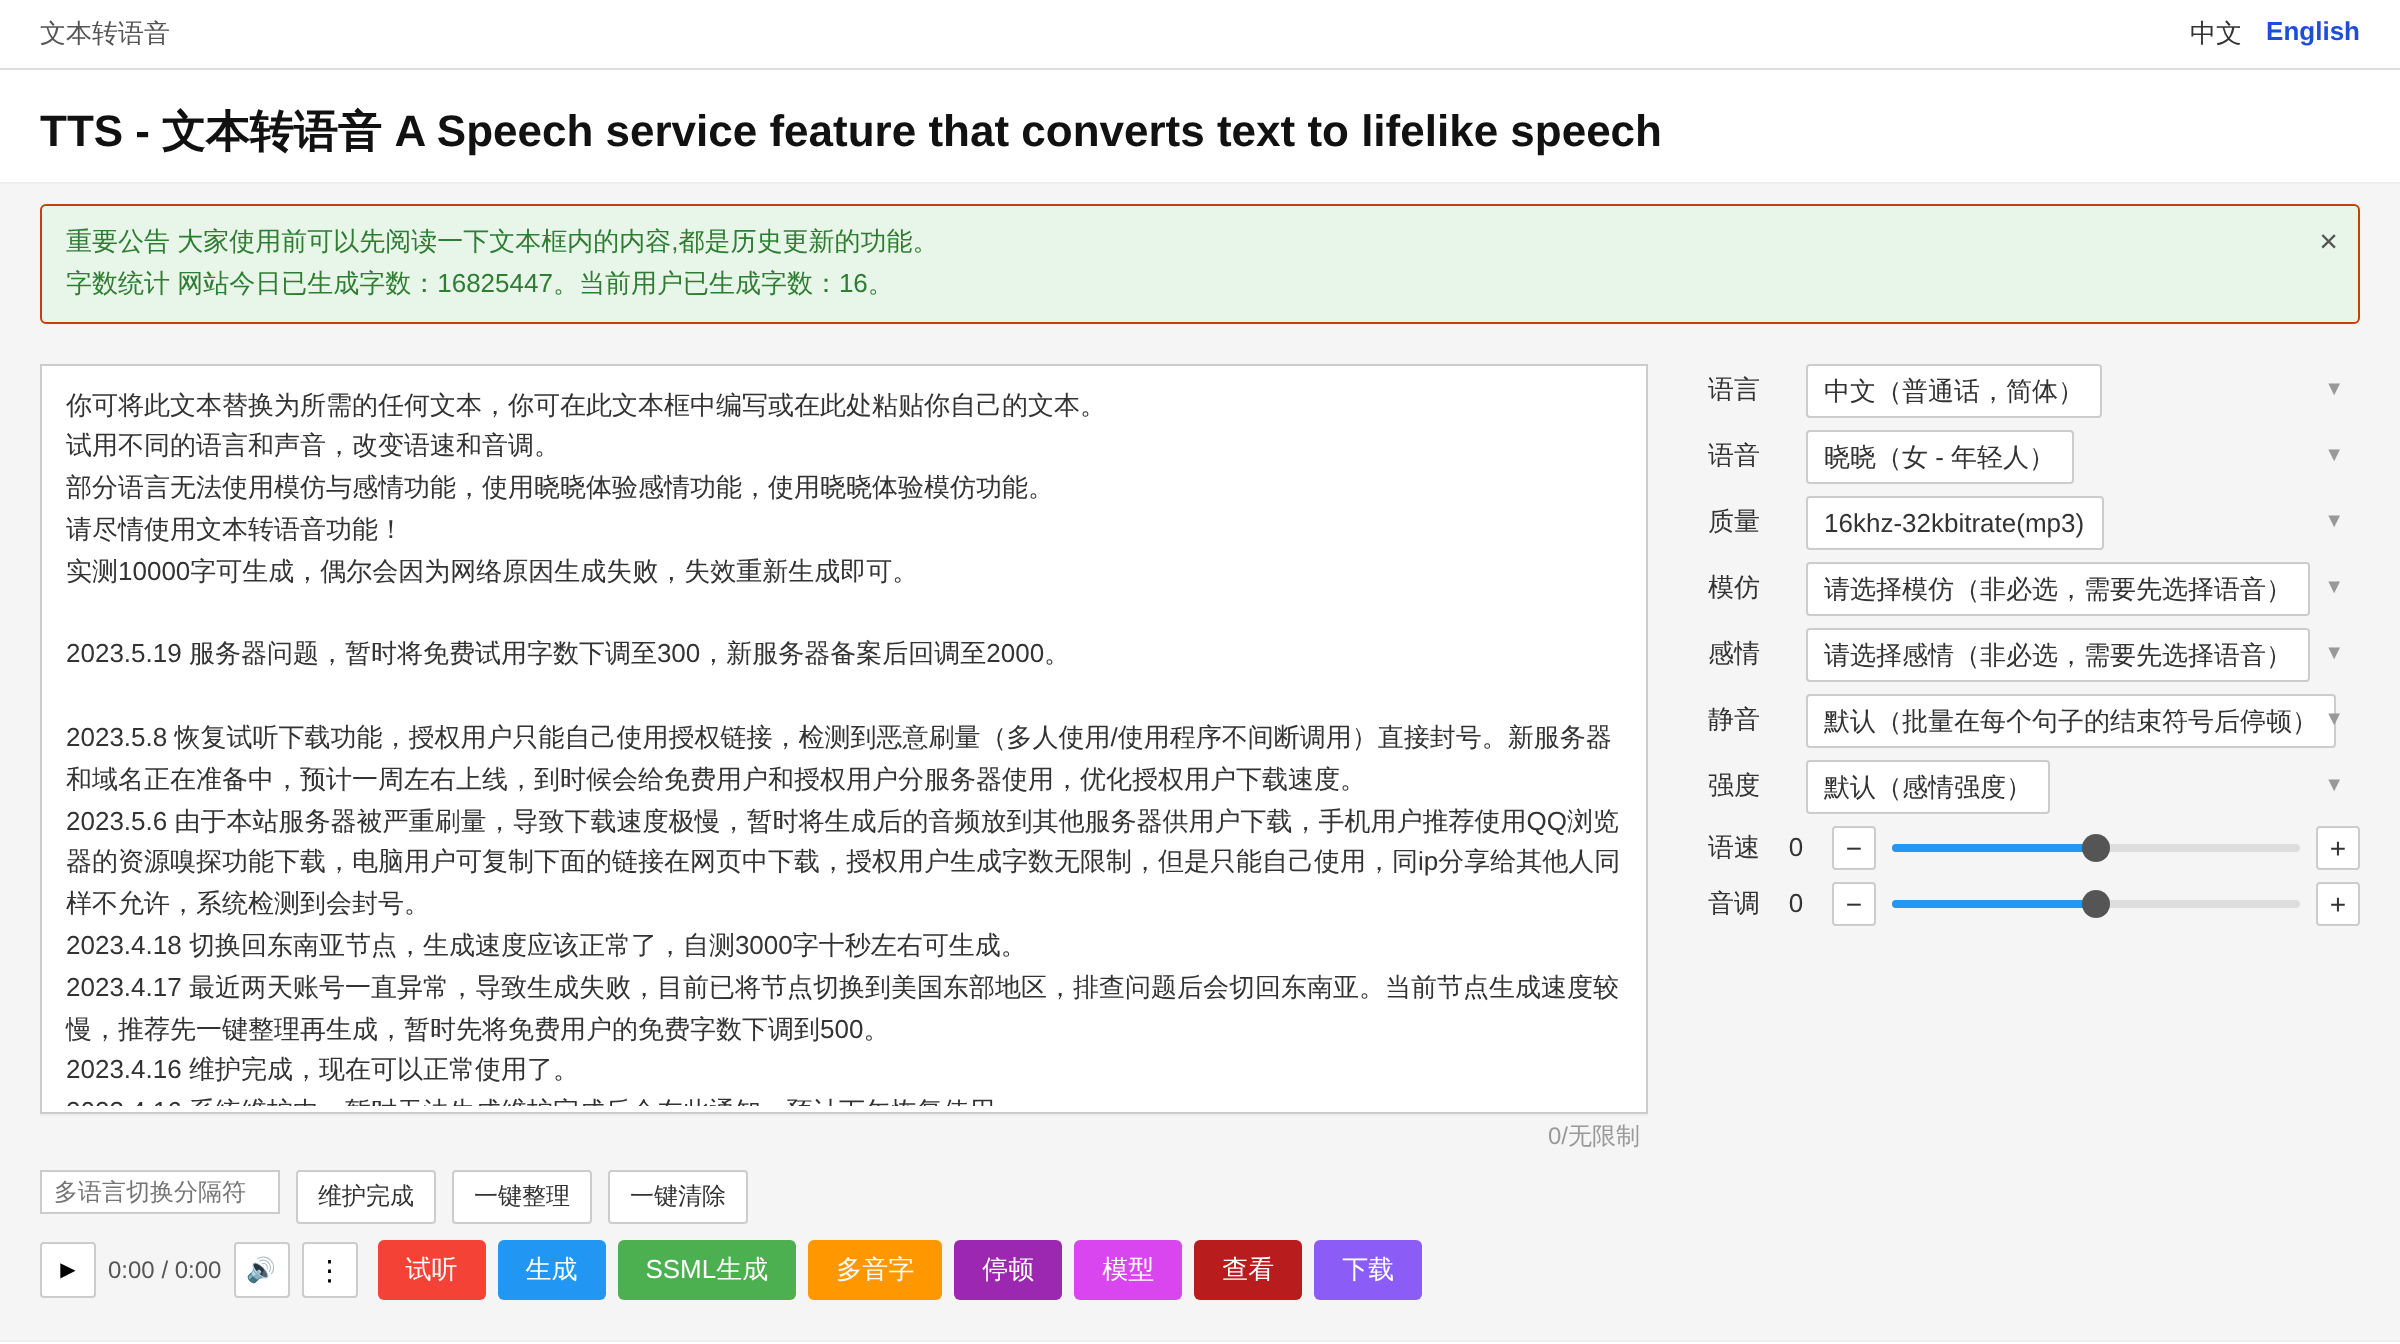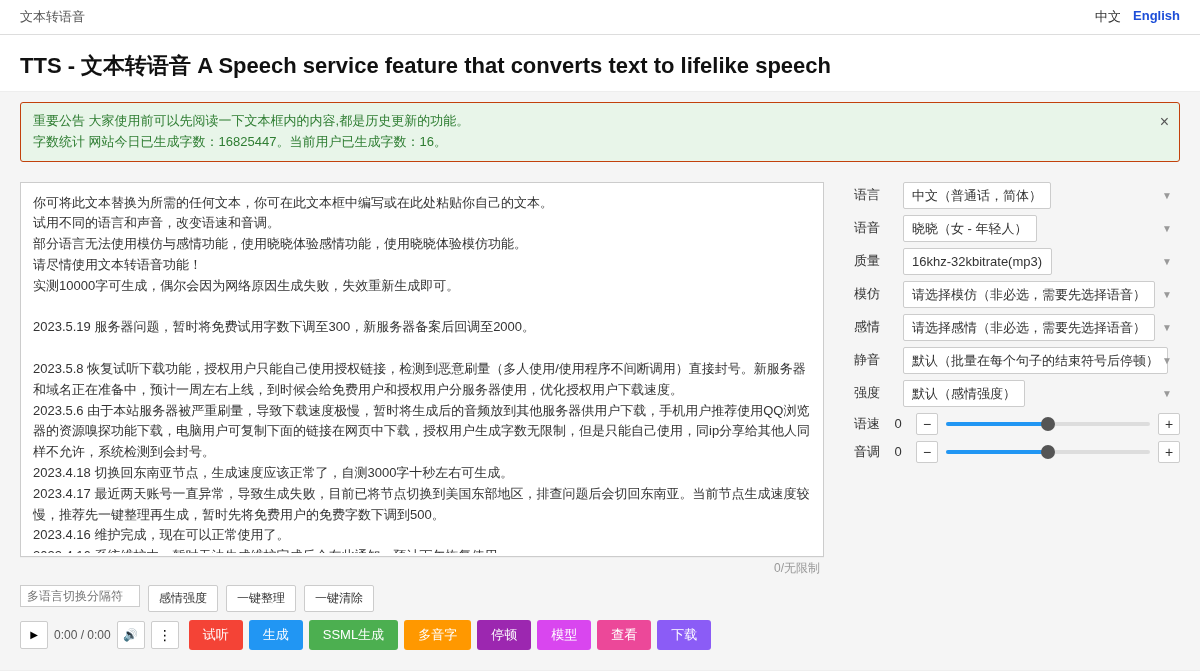--- a/index.html
+++ b/index.html
@@ -172,21 +172,21 @@
       cursor: pointer;
       color: #fff;
       font-weight: 400;
     }
     .btn-trial { background: #f44336; }
     .btn-generate { background: #2196f3; }
     .btn-ssml { background: #4caf50; }
     .btn-multi { background: #ff9800; }
     .btn-pause { background: #9c27b0; }
     .btn-model { background: #d946ef; }
-    .btn-check { background: #ec4899; color: #fff; text-align: center; }
+    .btn-check { background: #b91c1c; color: #fff; text-align: center; }
     .btn-download { background: #8b5cf6; }
 
     
     .right-panel {
       width: 340px;
       display: flex;
       flex-direction: column;
       gap: 0;
     }
     .form-row {
@@ -336,21 +336,21 @@
 2023.4.17 最近两天账号一直异常，导致生成失败，目前已将节点切换到美国东部地区，排查问题后会切回东南亚。当前节点生成速度较慢，推荐先一键整理再生成，暂时先将免费用户的免费字数下调到500。
 2023.4.16 维护完成，现在可以正常使用了。
 2023.4.16 系统维护中，暂时无法生成维护完成后会在此通知，预计下午恢复使用。
 2023.4.10 服务器问题导致下载按钮弹出下载窗口极慢，目前已经优化了一部分，最近流量激增暂时关闭WAV下载格式。
 2023.4.9 多语言新增自定义分组，按钮前的文本框中可以填入你想分组的分隔符，比如填入双引号就会根据双引号分组。多语言MP3格式可以突破50组生成了，WAV格式最多50组。</textarea>
     </div>
     <div class="char-count">0/无限制</div>
 
     <div class="bottom-controls">
       <input class="separator-input" type="text" placeholder="多语言切换分隔符" style="">
-      <button class="btn-small">感情强度</button>
+      <button class="btn-small">维护完成</button>
       <button class="btn-small">一键整理</button>
       <button class="btn-small">一键清除</button>
     </div>
 
     <div class="action-buttons">
       <div class="audio-controls">
         <button class="play-btn">▶</button>
         <span class="time-display">0:00 / 0:00</span>
         <button class="volume-btn">🔊</button>
         <button class="more-btn">⋮</button>

